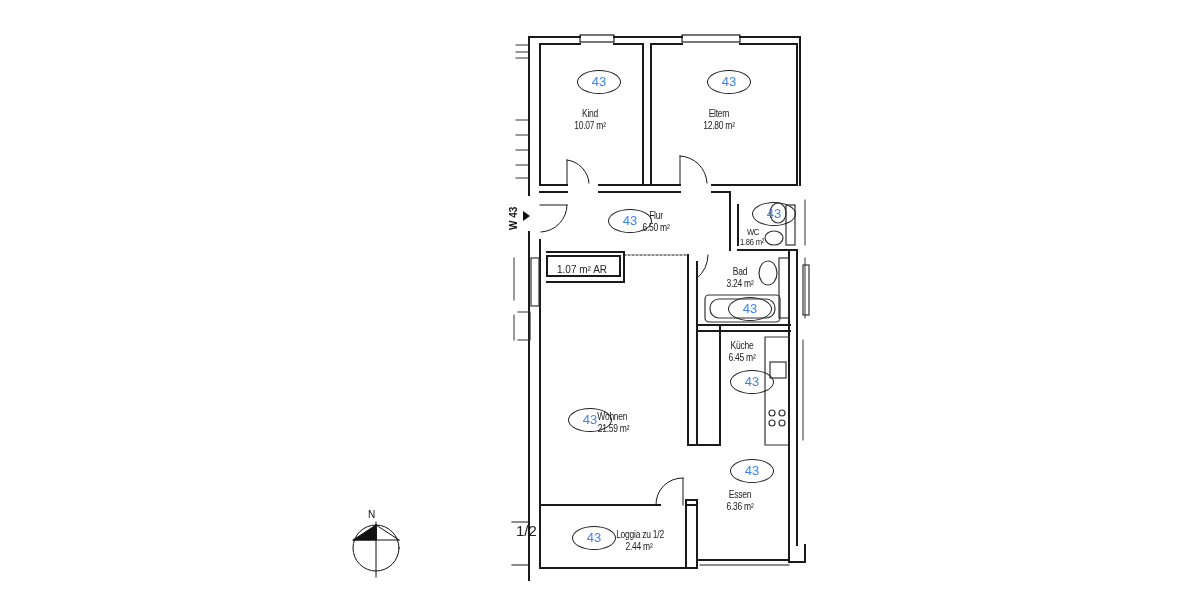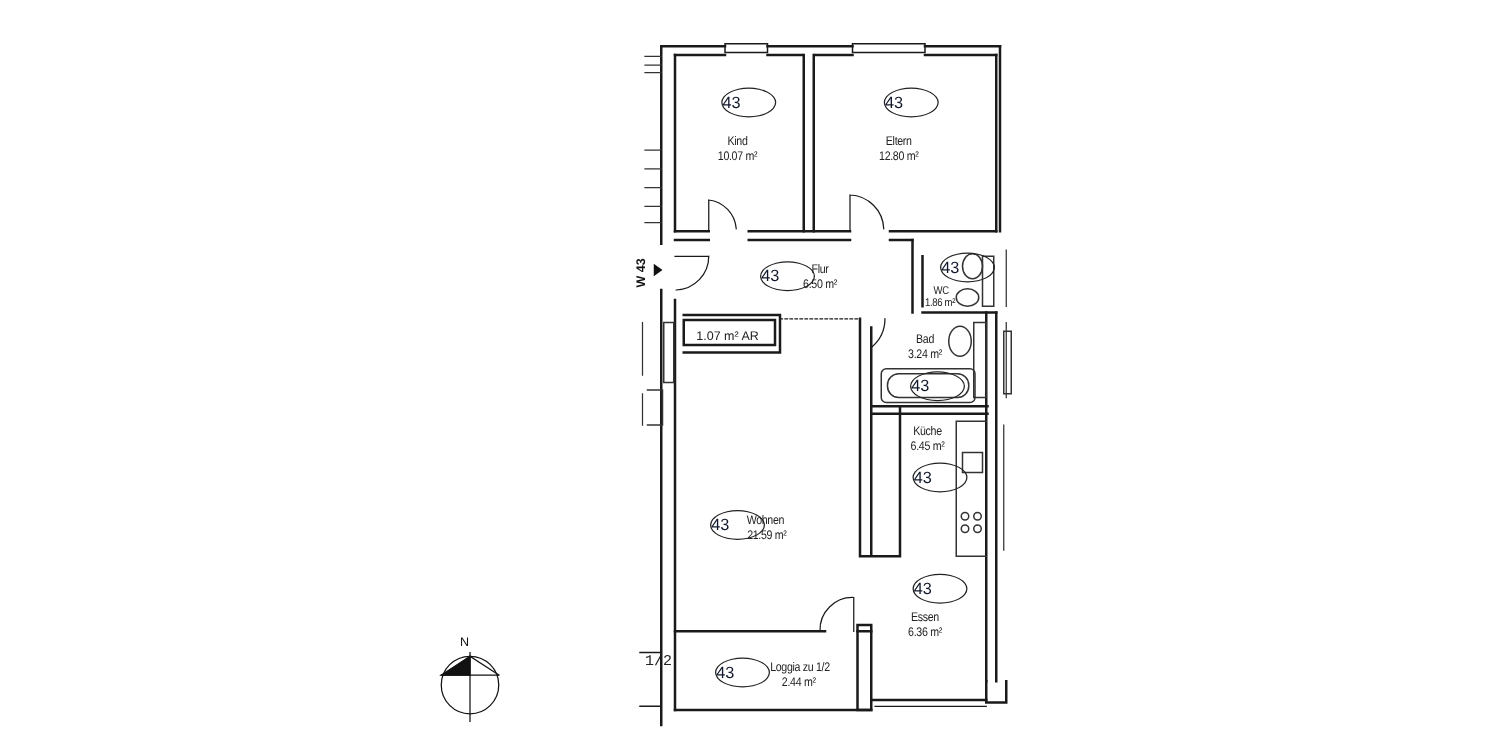--- a/index.html
+++ b/index.html
@@ -3,27 +3,27 @@
 <meta charset="utf-8">
 <style>
   html, body { margin:0; padding:0; background:#ffffff; }
   body { width:1200px; height:600px; position:relative; overflow:hidden;
          font-family:"Liberation Sans", sans-serif; }
   #plan { position:absolute; left:0; top:0; width:1200px; height:600px; }
   .lbl { position:absolute; font-family:"Liberation Sans Narrow","Liberation Sans", sans-serif;
          font-size:10px; color:#222; text-align:center; line-height:12px; letter-spacing:-0.3px;
          transform:scaleX(0.85); transform-origin:center top; white-space:nowrap; }
   .tag { position:absolute; width:44px; height:24px; border:1.3px solid #222; border-radius:50%;
-         box-sizing:border-box; font-size:13px; line-height:22px; text-align:left; color:#0f172a;
+         box-sizing:border-box; font-size:13px; line-height:22px; text-align:center; color:#3b82f6;
          background:transparent; }
   .small { font-size:9px; }
   .ar { position:absolute; font-size:10px; color:#222; white-space:nowrap; }
   .wlabel { position:absolute; font-size:10px; font-weight:bold; color:#111;
             transform:rotate(-90deg); transform-origin:left top; white-space:nowrap; }
-  .half { position:absolute; font-size:12px; color:#222;font-family:Liberation Mono, monospace; }
+  .half { position:absolute; font-size:15px; color:#222; }
   .nlabel { position:absolute; font-size:10px; color:#111; }
 </style>
 </head>
 <body>
 
 <svg id="plan" viewBox="0 0 1200 600" xmlns="http://www.w3.org/2000/svg">
   <g stroke="#1a1a1a" fill="none" stroke-linecap="square">
 
     <g stroke-width="2">
       <path d="M529 37 H580 M614 37 H682 M740 37 H800"></path>

